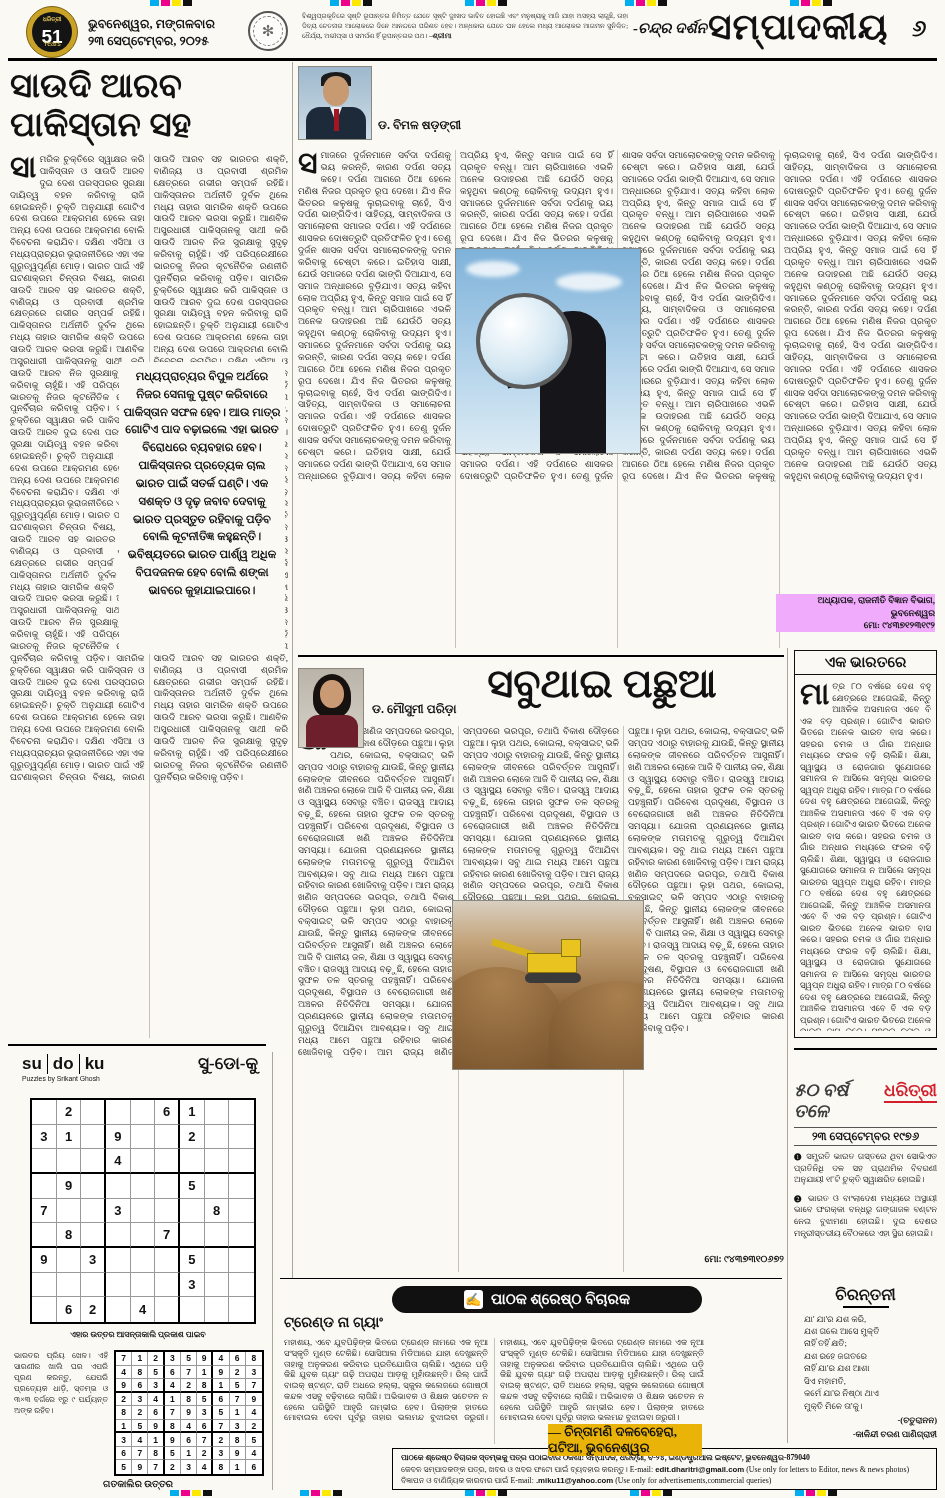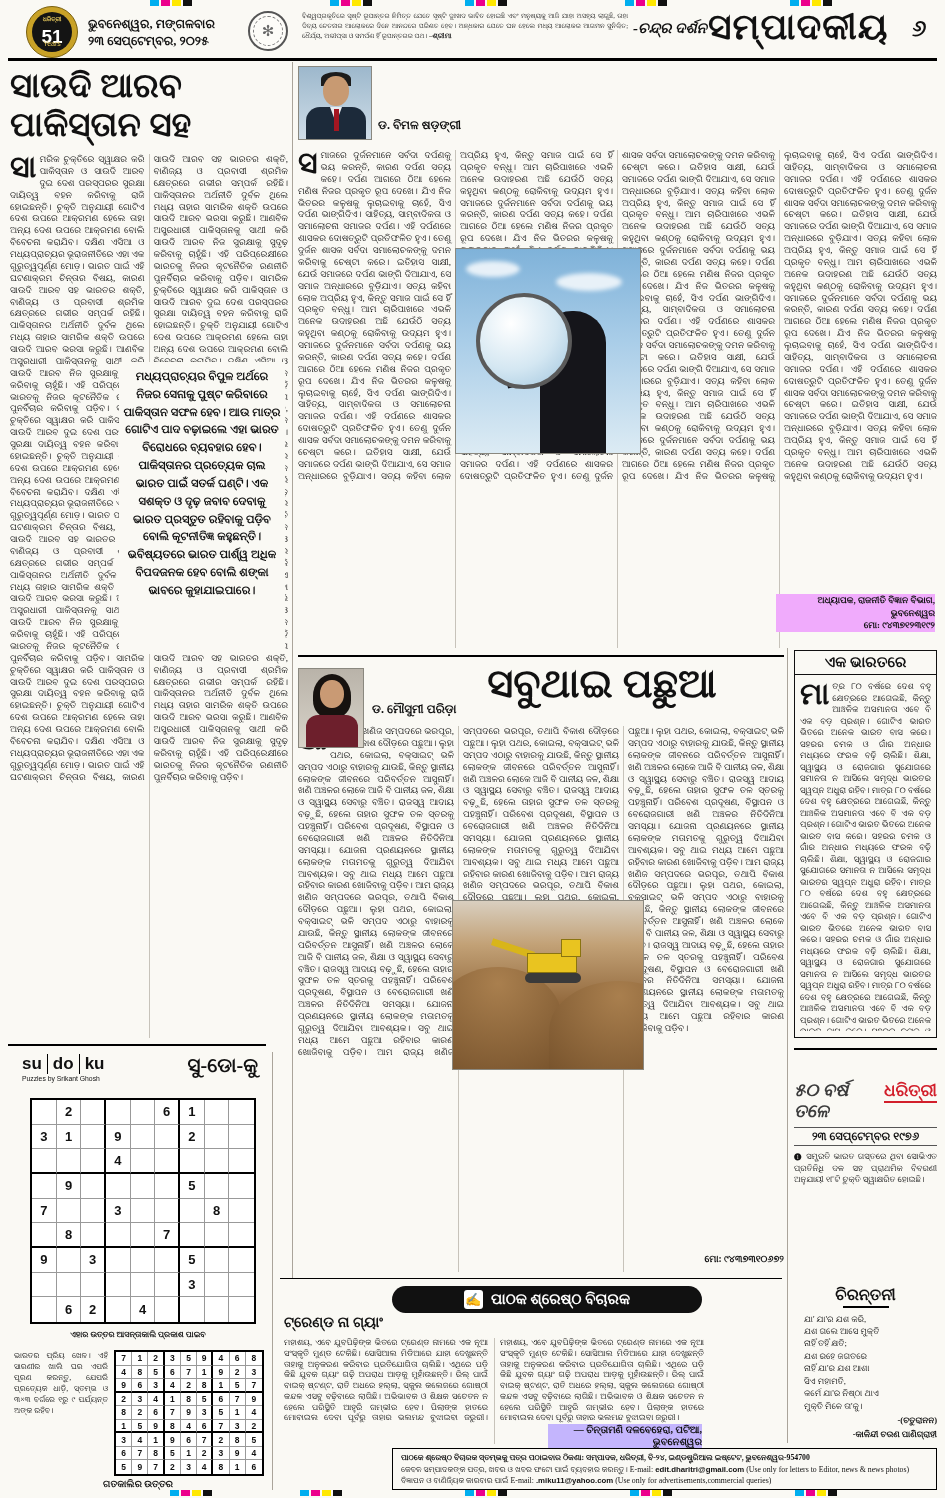--- a/index.html
+++ b/index.html
@@ -110,21 +110,21 @@
   #ch-poem .poem-line{font-size:8.6px;line-height:1.45;padding-left:10px;}
   .ch-attr{font-size:8.6px;font-weight:bold;text-align:right;margin-top:3px;}
 
   
   #sudoku-box{position:absolute;left:8px;top:1054px;width:260px;height:438px;}
   #sudoku-head{display:flex;align-items:flex-start;}
   .sdk-logo{display:flex;font-family:"Liberation Sans",sans-serif;font-weight:bold;font-size:17px;}
   .sdk-logo span{padding:0 5px;border-left:1.5px solid #000;}
   .sdk-logo span:first-child{border-left:none;padding-left:14px;}
   #sdk-tagline{font-family:"Liberation Sans",sans-serif;font-size:6.8px;padding-left:14px;margin-top:1px;}
-  #sdk-title{margin-left:auto;font-size:20px;font-weight:900;padding-right:10px;}
+  #sdk-title{margin-left:auto;font-size:17px;font-weight:900;padding-right:10px;}
   .sgrid{display:grid;background:#fff;border:2.5px solid #000;}
   #sudoku-puzzle-grid{position:absolute;left:22px;top:44px;width:226px;height:226px;
        grid-template-columns:repeat(9,1fr);grid-template-rows:repeat(9,1fr);font-size:13px;}
   #sudoku-solution-grid{position:absolute;left:106px;top:296px;width:150px;height:126px;
        grid-template-columns:repeat(9,1fr);grid-template-rows:repeat(9,1fr);font-size:8.5px;}
   .sgrid .cell{border-right:1px solid #999;border-bottom:1px solid #999;display:flex;align-items:center;
        justify-content:center;font-weight:bold;font-family:"Liberation Sans",sans-serif;}
   .sgrid .cell.vr{border-right:2.5px solid #000;}
   .sgrid .cell.hb{border-bottom:2.5px solid #000;}
   .sgrid .cell:nth-child(9n){border-right:none;}
@@ -134,22 +134,22 @@
        text-align:justify;overflow:hidden;}
   #sdk-solution-label{position:absolute;left:0;top:425px;width:260px;text-align:center;font-size:9.5px;font-weight:bold;}
 
   
   #letters-banner{position:absolute;left:392px;top:1286px;width:310px;height:27px;background:#111;border-radius:14px;
        color:#fff;display:flex;align-items:center;justify-content:center;gap:8px;font-size:15px;font-weight:900;z-index:2;}
   .banner-icon{width:19px;height:19px;background:#fff;color:#111;border-radius:3px;display:flex;align-items:center;
        justify-content:center;font-size:13px;}
   #letter-title{position:absolute;left:284px;top:1314px;font-size:14.5px;font-weight:900;}
   #letters-body{left:284px;top:1338px;width:420px;height:106px;column-count:2;column-gap:12px;font-size:8.3px;line-height:1.3;}
-  #letter-signature{position:absolute;left:548px;top:1424px;width:154px;background:#c4b5fd;z-index:3;
-       font-size:10px;font-weight:bold;text-align:right;}
+  #letter-signature{position:absolute;left:548px;top:1424px;width:154px;background:#eab308;z-index:3;
+       font-size:13px;font-weight:bold;text-align:left;}
 
   
   #footer-contact{position:absolute;left:392px;top:1448px;width:545px;height:42px;border:1.5px solid #000;
        padding:3px 8px;font-size:7.8px;line-height:1.5;background:#faf9f4;}
   #footer-contact .em{font-family:"Liberation Sans",sans-serif;font-weight:bold;}
 </style>
 </head>
 <body>
 
 <div class="page" data-name="newspaper-page">
@@ -268,20 +268,21 @@
   </div>
 
   <div id="fy-box" data-name="fifty-years-ago-box">
     <div class="fy-row">
       <span id="fy-heading" data-name="fifty-years-heading">୫୦ ବର୍ଷ ତଳେ</span>
       <span id="fy-logo" data-name="fifty-years-dharitri-logo">ଧରିତ୍ରୀ</span>
     </div>
     <div id="fy-date" data-name="fifty-years-date">୨୩ ସେପ୍ଟେମ୍ବର ୧୯୭୬</div>
     <div id="fy-items" data-name="fifty-years-items">
         <div class="fy-item">❶ ସମ୍ପ୍ରତି ଭାରତ ଗସ୍ତରେ ଥିବା ସୋଭିଏତ ପ୍ରତିନିଧି ଦଳ ସହ ପ୍ରାଥମିକ ବିବରଣୀ ଅନୁଯାୟୀ ୧୮ଟି ଚୁକ୍ତି ସ୍ୱାକ୍ଷରିତ ହୋଇଛି।</div>
+        <div class="fy-item">❷ ଭାରତ ଓ ବାଂଲାଦେଶ ମଧ୍ୟରେ ଅସ୍ଥାୟୀ ଭାବେ ଫରକ୍କା ବନ୍ଧରୁ ଗଙ୍ଗାଜଳ ବଣ୍ଟନ ନେଇ ବୁଝାମଣା ହୋଇଛି। ଦୁଇ ଦେଶର ମନ୍ତ୍ରୀସ୍ତରୀୟ ବୈଠକରେ ଏହା ସ୍ଥିର ହୋଇଛି।</div>
       </div>
   </div>
 
   <div id="ch-box" data-name="chirantani-box">
     <div id="ch-title" data-name="chirantani-title">ଚିରନ୍ତନୀ</div>
     <div class="ch-rule"></div>
     <div id="ch-poem" data-name="chirantani-poem">
         <div class="poem-line">ଯା' ଯା'ର ଯଶ କରି,</div>
         <div class="poem-line">ଯଶ ଗଲେ ଆସେ ମୁକ୍ତି</div>
         <div class="poem-line">ନାହିଁ ତହିଁ କ୍ଷତି;</div>
@@ -483,21 +484,21 @@
   <div class="hrule" style="left:280px;top:1278px;width:502px;height:1px" data-name="letters-top-rule"></div>
   <div id="letters-banner" data-name="letters-banner">
     <span class="banner-icon" data-name="pen-icon">✍</span>
     <span>ପାଠକ ଶ୍ରେଷ୍ଠ ବିଚାରକ</span>
   </div>
   <div id="letter-title" data-name="letter-title">ଟ୍ରେଣ୍ଡ ନା ଗ୍ୟାଂ</div>
   <div id="letters-body" class="bodytext" data-name="letter-body">ମହାଶୟ, ଏବେ ଯୁବପିଢ଼ିଙ୍କ ଭିତରେ ଟ୍ରେଣ୍ଡ ନାମରେ ଏକ ନୂଆ ସଂସ୍କୃତି ମୁଣ୍ଡ ଟେକିଛି। ସୋସିଆଲ ମିଡିଆରେ ଯାହା ଦେଖୁଛନ୍ତି ତାହାକୁ ଅନୁକରଣ କରିବାର ପ୍ରତିଯୋଗିତା ଚାଲିଛି। ଏଥିରେ ପଡ଼ି କିଛି ଯୁବକ ଗ୍ୟାଂ ଗଢ଼ି ଅପରାଧ ଆଡ଼କୁ ମୁହାଁଉଛନ୍ତି। ରିଲ୍ ପାଇଁ ବାଇକ୍ ଷ୍ଟଣ୍ଟ, ରାତି ଅଧରେ ହଲ୍ଲା, ସ୍କୁଲ କଲେଜରେ ଗୋଷ୍ଠୀ କନ୍ଦଳ ଏସବୁ ବଢ଼ିବାରେ ଲାଗିଛି। ଅଭିଭାବକ ଓ ଶିକ୍ଷକ ସଚେତନ ନ ହେଲେ ପରିସ୍ଥିତି ଆହୁରି ଗମ୍ଭୀର ହେବ। ପିଲାଙ୍କ ହାତରେ ମୋବାଇଲ ଦେବା ପୂର୍ବରୁ ତାହାର ଭଲମନ୍ଦ ବୁଝାଇବା ଜରୁରୀ। ମହାଶୟ, ଏବେ ଯୁବପିଢ଼ିଙ୍କ ଭିତରେ ଟ୍ରେଣ୍ଡ ନାମରେ ଏକ ନୂଆ ସଂସ୍କୃତି ମୁଣ୍ଡ ଟେକିଛି। ସୋସିଆଲ ମିଡିଆରେ ଯାହା ଦେଖୁଛନ୍ତି ତାହାକୁ ଅନୁକରଣ କରିବାର ପ୍ରତିଯୋଗିତା ଚାଲିଛି। ଏଥିରେ ପଡ଼ି କିଛି ଯୁବକ ଗ୍ୟାଂ ଗଢ଼ି ଅପରାଧ ଆଡ଼କୁ ମୁହାଁଉଛନ୍ତି। ରିଲ୍ ପାଇଁ ବାଇକ୍ ଷ୍ଟଣ୍ଟ, ରାତି ଅଧରେ ହଲ୍ଲା, ସ୍କୁଲ କଲେଜରେ ଗୋଷ୍ଠୀ କନ୍ଦଳ ଏସବୁ ବଢ଼ିବାରେ ଲାଗିଛି। ଅଭିଭାବକ ଓ ଶିକ୍ଷକ ସଚେତନ ନ ହେଲେ ପରିସ୍ଥିତି ଆହୁରି ଗମ୍ଭୀର ହେବ। ପିଲାଙ୍କ ହାତରେ ମୋବାଇଲ ଦେବା ପୂର୍ବରୁ ତାହାର ଭଲମନ୍ଦ ବୁଝାଇବା ଜରୁରୀ।</div>
   <div id="letter-signature" data-name="letter-signature">— ଚିନ୍ତାମଣି ଦଳବେହେରା, ପଟିଆ, ଭୁବନେଶ୍ୱର</div>
 
   <div id="footer-contact" data-name="footer-contact-box">
-    <div data-name="contact-address-line" style="font-weight:bold">ପାଠକେ ଶ୍ରେଷ୍ଠ ବିଚାରକ ସ୍ତମ୍ଭକୁ ପତ୍ର ପଠାଇବାର ଠିକଣା: ସମ୍ପାଦକ, ଧରିତ୍ରୀ, ବି-୨୪, ଇଣ୍ଡଷ୍ଟ୍ରିଆଲ ଇଷ୍ଟେଟ, ଭୁବନେଶ୍ୱର-954700</div>
+    <div data-name="contact-address-line" style="font-weight:bold">ପାଠକେ ଶ୍ରେଷ୍ଠ ବିଚାରକ ସ୍ତମ୍ଭକୁ ପତ୍ର ପଠାଇବାର ଠିକଣା: ସମ୍ପାଦକ, ଧରିତ୍ରୀ, ବି-୨୪, ଇଣ୍ଡଷ୍ଟ୍ରିଆଲ ଇଷ୍ଟେଟ, ଭୁବନେଶ୍ୱର-879040</div>
     <div>
       <span data-name="contact-editor-note">କେବଳ ସମ୍ପାଦକଙ୍କ ପତ୍ର, ଖବର ଓ ଖବର ଫଟୋ ପାଇଁ ବ୍ୟବହାର କରନ୍ତୁ। E-mail: </span><span class="em" data-name="editor-email-link">edit.dharitri@gmail.com</span><span> (Use only for letters to Editor, news &amp; news photos)</span>
     </div>
     <div>
       <span data-name="contact-advt-note">ବିଜ୍ଞାପନ ଓ ବାଣିଜ୍ୟିକ କାରବାର ପାଇଁ E-mail: </span><span class="em" data-name="advertisement-email-link">.miku11@yahoo.com</span><span> (Use only for advertisements,commercial queries)</span>
     </div>
   </div>
 
   <div class="regrow" style="top:1490px" data-name="print-registration-marks-bottom">
     <div class="reggroup" style="left:170px" data-name="cmyk-marks">

